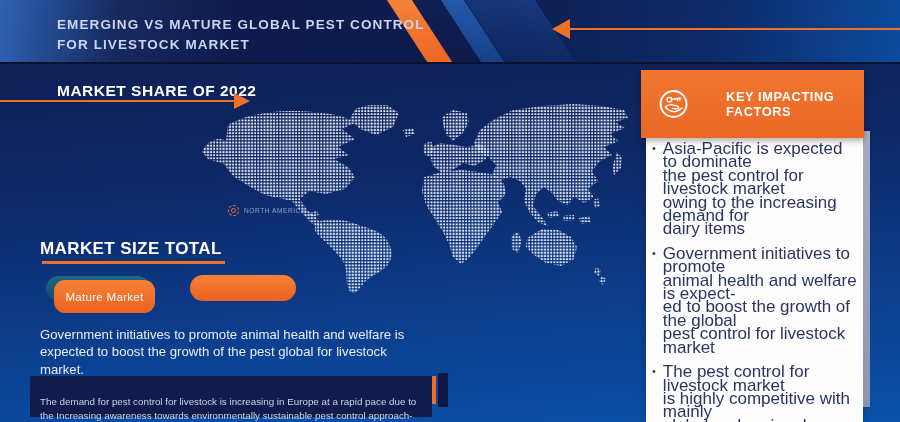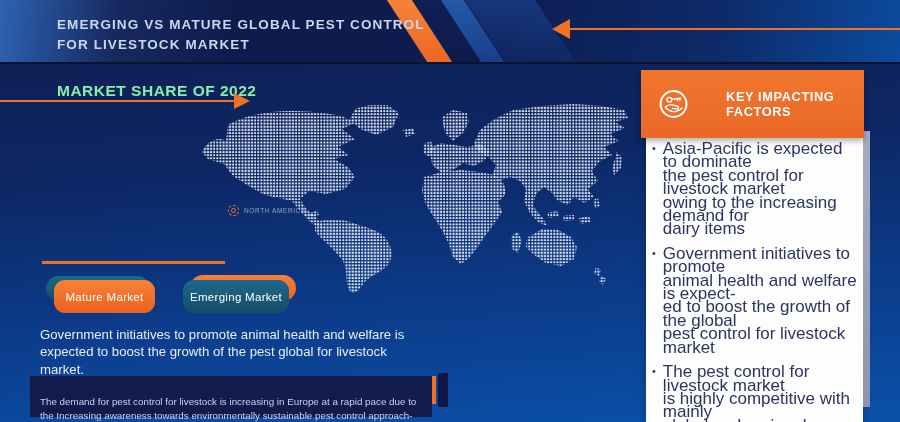--- a/index.html
+++ b/index.html
@@ -16,21 +16,21 @@
   .stripe.fade{left:461px;width:70px;background:linear-gradient(180deg,rgba(35,90,180,.45),rgba(20,55,130,.15));}
   .page-title{position:absolute;left:57px;top:15px;margin:0;color:#ccd6ec;font-size:13.5px;font-weight:600;
     letter-spacing:1.1px;line-height:1.45;white-space:pre-line;}
   .hdr-arrow-line{position:absolute;left:568px;top:28px;width:332px;height:2px;background:#f07025;}
   .hdr-arrow-head{position:absolute;left:552px;top:19px;width:0;height:0;
     border-top:10px solid transparent;border-bottom:10px solid transparent;border-right:18px solid #f07025;}
   
   .main-bg{position:absolute;left:0;top:62px;width:900px;height:360px;
     background:linear-gradient(176deg,#0f2055 0%,#0d2765 30%,#0c3a87 62%,#0a51aa 100%);}
   
-  .ms-title{position:absolute;left:57px;top:82px;margin:0;color:#86efac;font-size:15.5px;font-weight:700;letter-spacing:.5px;}
+  .ms-title{position:absolute;left:57px;top:82px;margin:0;color:#ffffff;font-size:15.5px;font-weight:700;letter-spacing:.5px;}
   .ms-underline{position:absolute;left:0;top:100px;width:234px;height:2px;background:#f07025;}
   .ms-arrow{position:absolute;left:234px;top:93px;width:0;height:0;
     border-top:8px solid transparent;border-bottom:8px solid transparent;border-left:16px solid #f07025;}
   
   .map-svg{position:absolute;left:197px;top:97px;}
   .na-marker{position:absolute;left:228px;top:205px;display:flex;align-items:center;gap:5px;}
   .na-ring{width:9px;height:9px;border:1.4px dashed #f07025;border-radius:50%;display:flex;align-items:center;justify-content:center;}
   .na-ring i{display:block;width:3px;height:3px;border:1px solid #f07025;border-radius:50%;}
   .na-label{color:#8fa5cd;font-size:6.5px;letter-spacing:.6px;}
   
@@ -114,26 +114,26 @@
     </g>
   </svg>
 
   <div class="na-marker">
     <span class="na-ring">
         <i></i>
       </span>
     <span class="na-label">NORTH AMERICA</span>
   </div>
 
+  <h2 class="mst-title">MARKET SIZE TOTAL</h2>
   <div class="mst-underline"></div>
 
   <div class="pill-shadow mature-shadow"></div>
   <div class="pill mature-pill">Mature Market</div>
   <div class="pill-shadow emerging-shadow"></div>
-  <div class="pill emerging-pill">Emerging Market</div>
 
   <p class="summary">Government initiatives to promote animal health and welfare is
 expected to boost the growth of the pest global for livestock
 market.</p>
 
   <div class="callout">
     <p>The demand for pest control for livestock is increasing in Europe at a rapid pace due to
 the Increasing awareness towards environmentally sustainable pest control approach-
 es.</p>
   </div>

